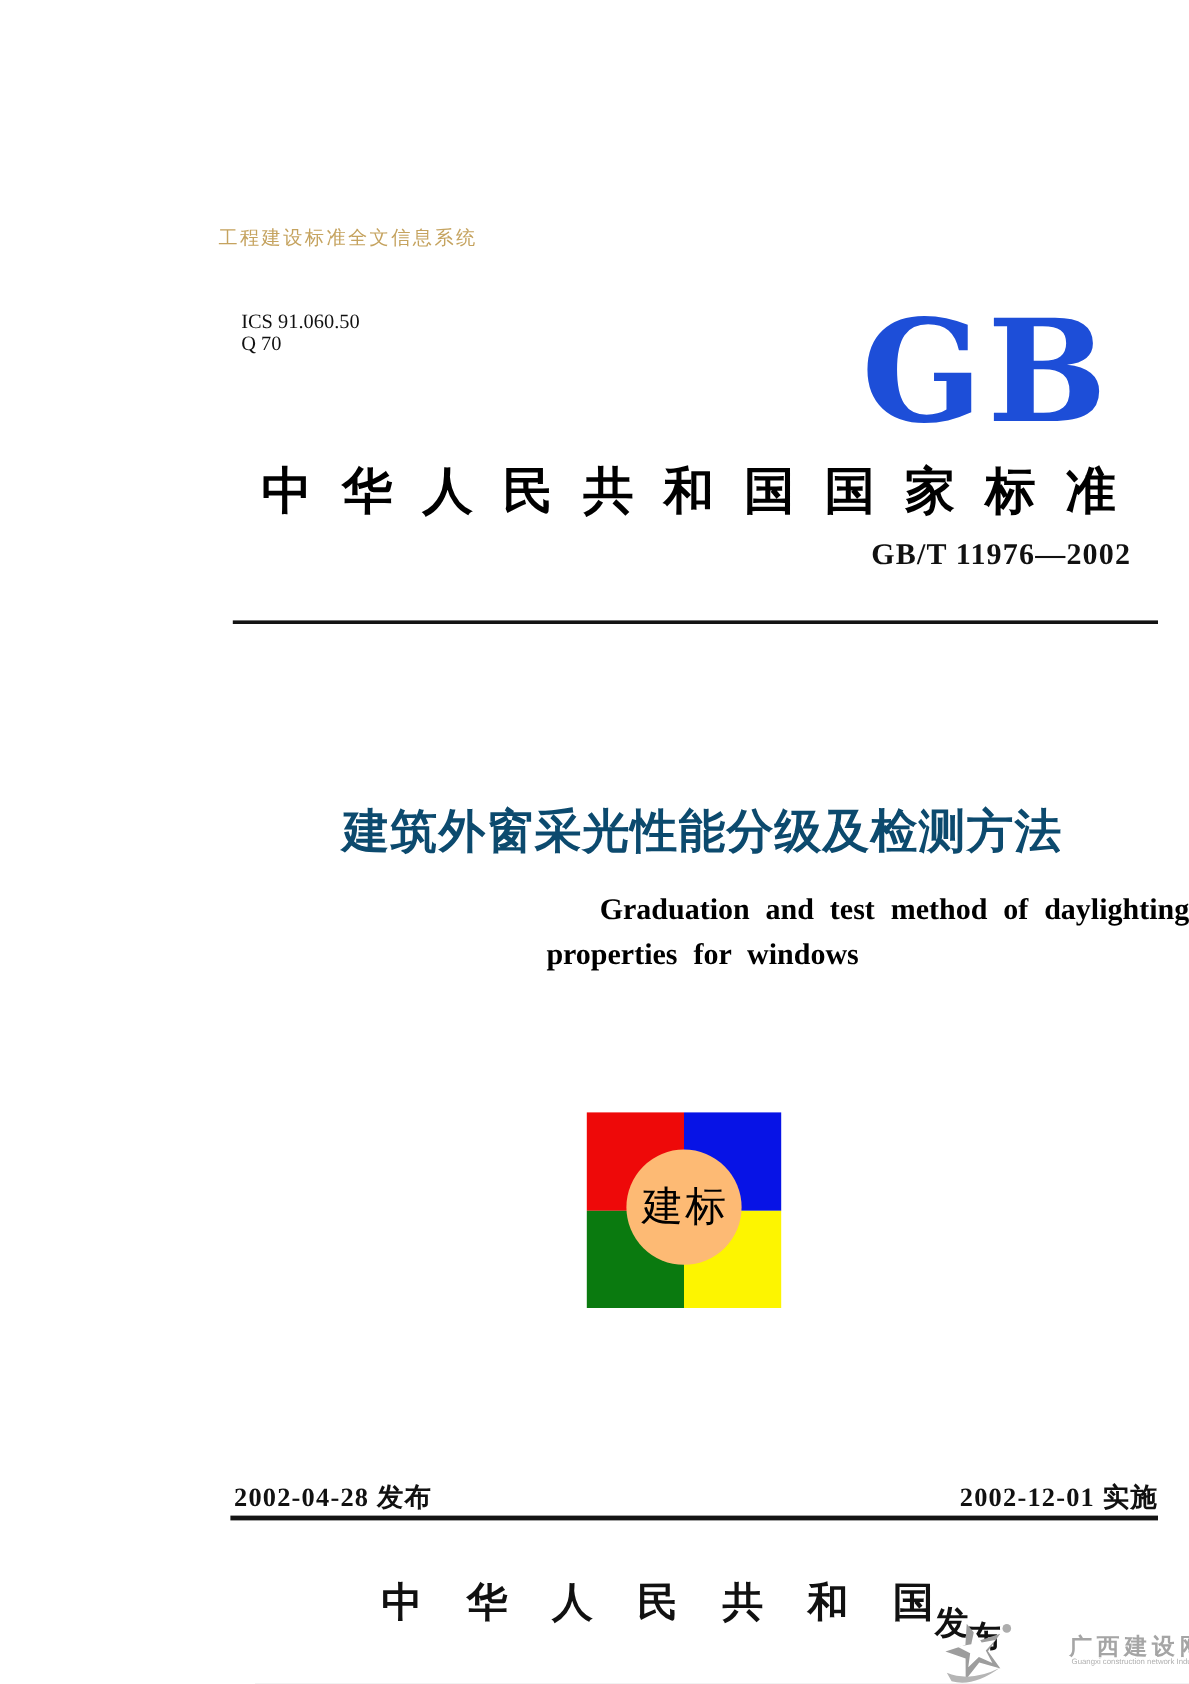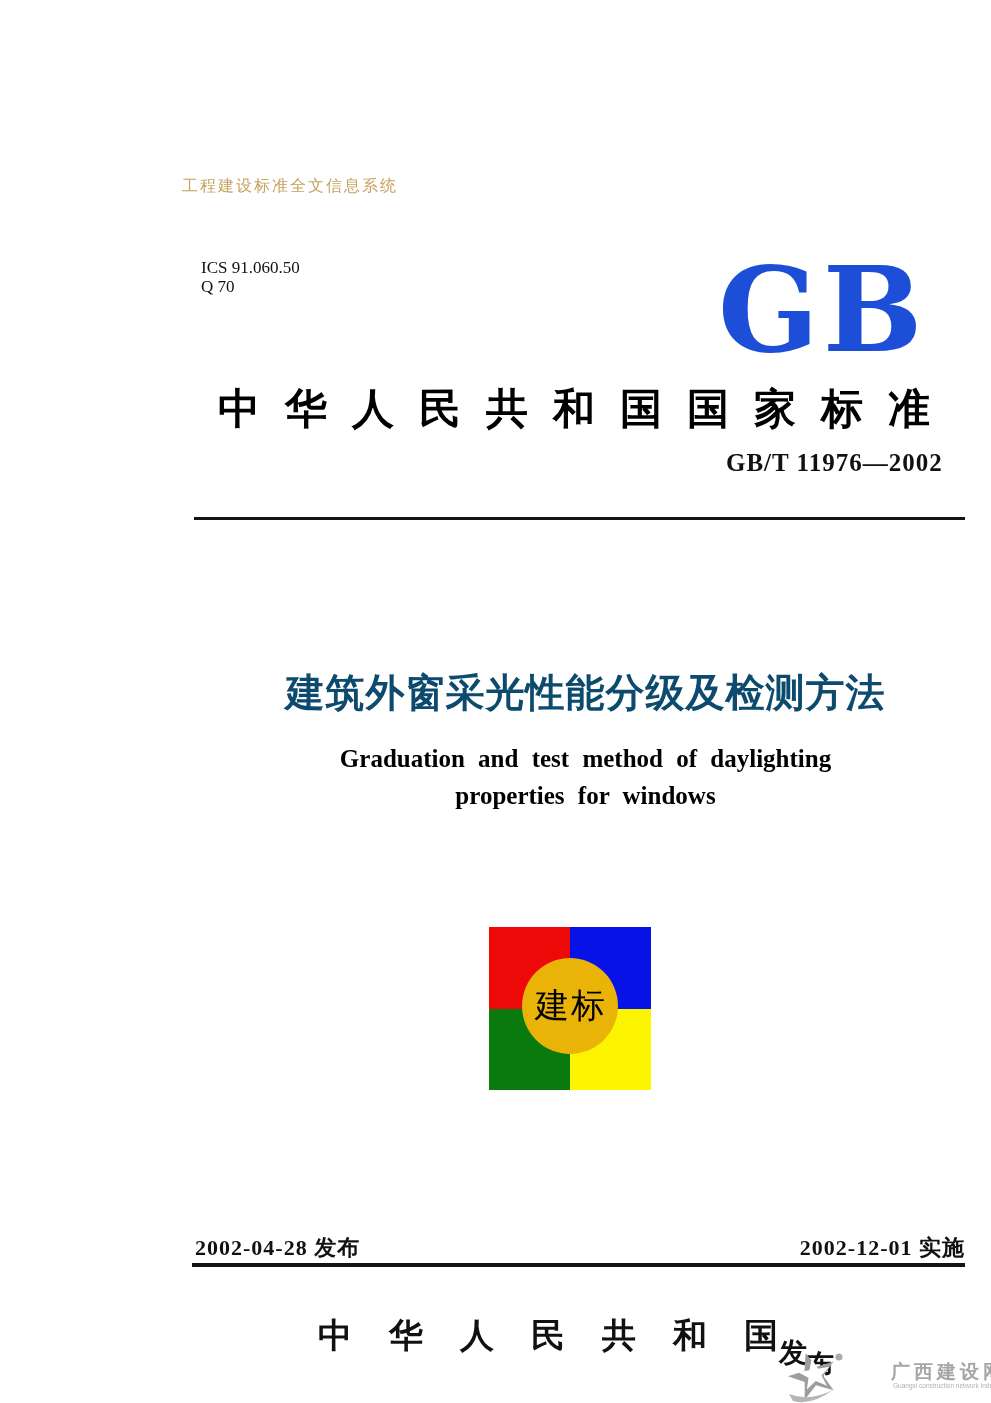--- a/index.html
+++ b/index.html
@@ -8,21 +8,21 @@
     width:991px;height:1403px;
     margin:0 auto;
     background:#ffffff;
     overflow:hidden;
     font-family:"Liberation Sans","DejaVu Sans",sans-serif;
     color:#111;
   }
   .abs{position:absolute;}
 
   .sys-watermark{
-    left:182px;top:176px;
+    left:182px;top:188px;
     font-family:"Liberation Serif","DejaVu Serif",serif;
     font-size:16px;letter-spacing:2px;
     color:#c5a35f;
   }
   .ics-block{left:201px;top:258px;line-height:19px;
     font-family:"Liberation Serif","DejaVu Serif",serif;
     font-weight:normal;font-size:17px;}
   .gb-logo{
     left:718px;top:258px;width:200px;height:104px;
     font-family:"DejaVu Serif","Liberation Serif",serif;
@@ -47,32 +47,32 @@
     text-align:center;
     font-size:39px;font-weight:600;letter-spacing:1px;
     color:#0c4a6e;white-space:nowrap;
   }
   .title-en{
     left:180px;width:811px;text-align:center;
     font-family:"Liberation Serif","DejaVu Serif",serif;
     font-weight:bold;font-size:25px;word-spacing:7px;
     color:#000;
   }
-  .title-en.l1{top:745px;}
+  .title-en.l1{top:745px;text-align:right;}
   .title-en.l2{top:782px;}
 
   .emblem{left:489px;top:927px;width:162px;height:163px;}
   .emblem .quad{position:absolute;width:81px;height:81.5px;}
   .emblem .tl{left:0;top:0;}
   .emblem .tr{left:81px;top:0;}
   .emblem .bl{left:0;top:81.5px;}
   .emblem .br{left:81px;top:81.5px;}
   .emblem .disc{
     position:absolute;left:33px;top:31px;width:96px;height:96px;
-    background:#eab308;border-radius:50%;
+    background:#fdba74;border-radius:50%;
     display:flex;align-items:center;justify-content:center;
   }
   .emblem .disc span{
     font-size:34px;font-weight:400;letter-spacing:2px;color:#000;
     margin-left:2px;
   }
 
   .date-row{top:1233px;font-size:22px;font-weight:bold;
     font-family:"Liberation Serif","DejaVu Serif",serif;letter-spacing:1px;}
   .date-issued{left:195px;}

